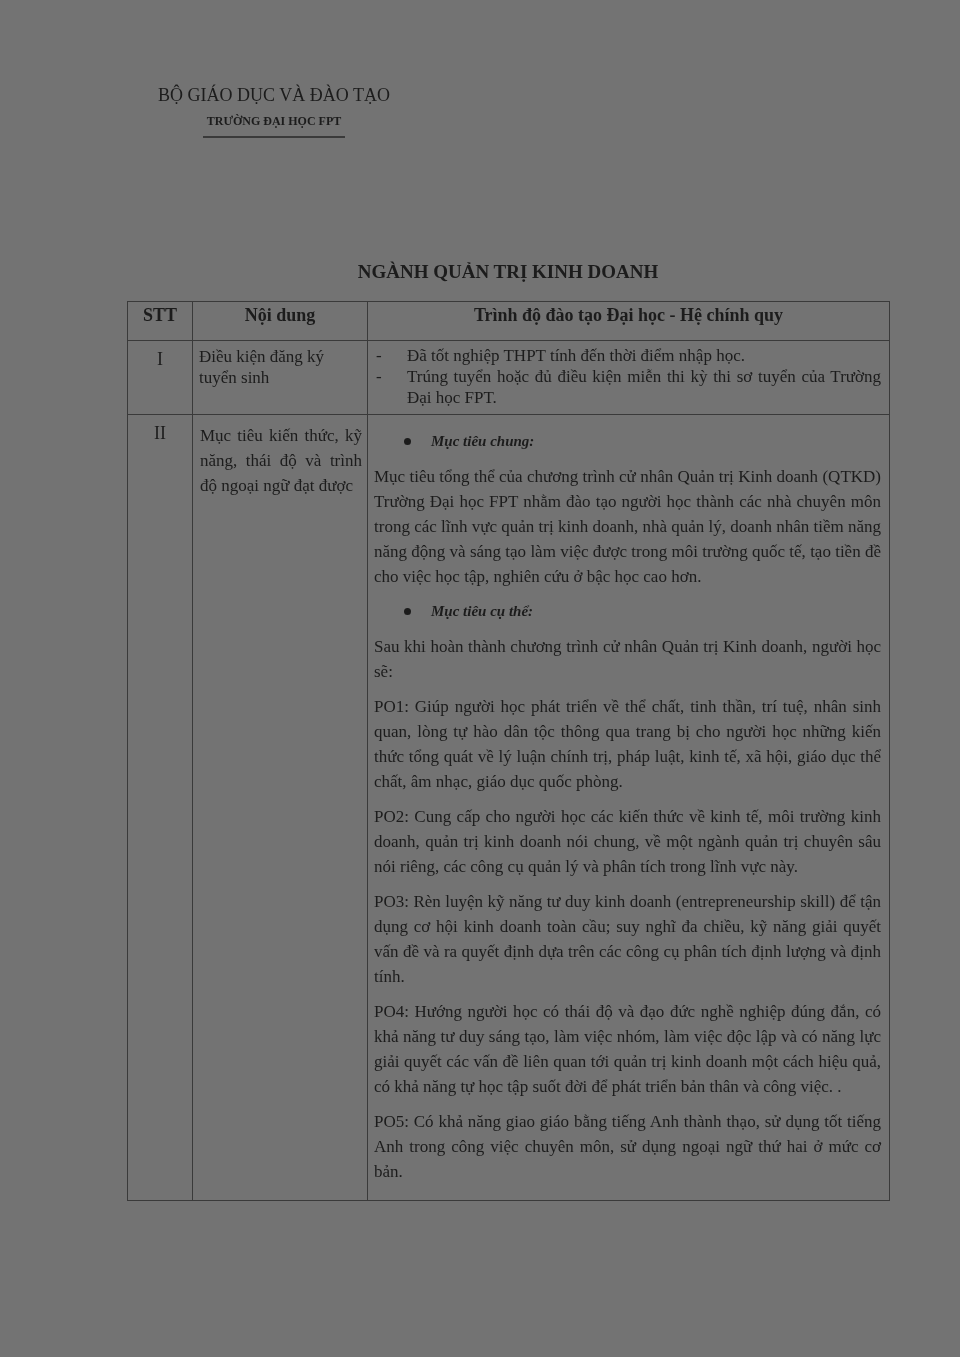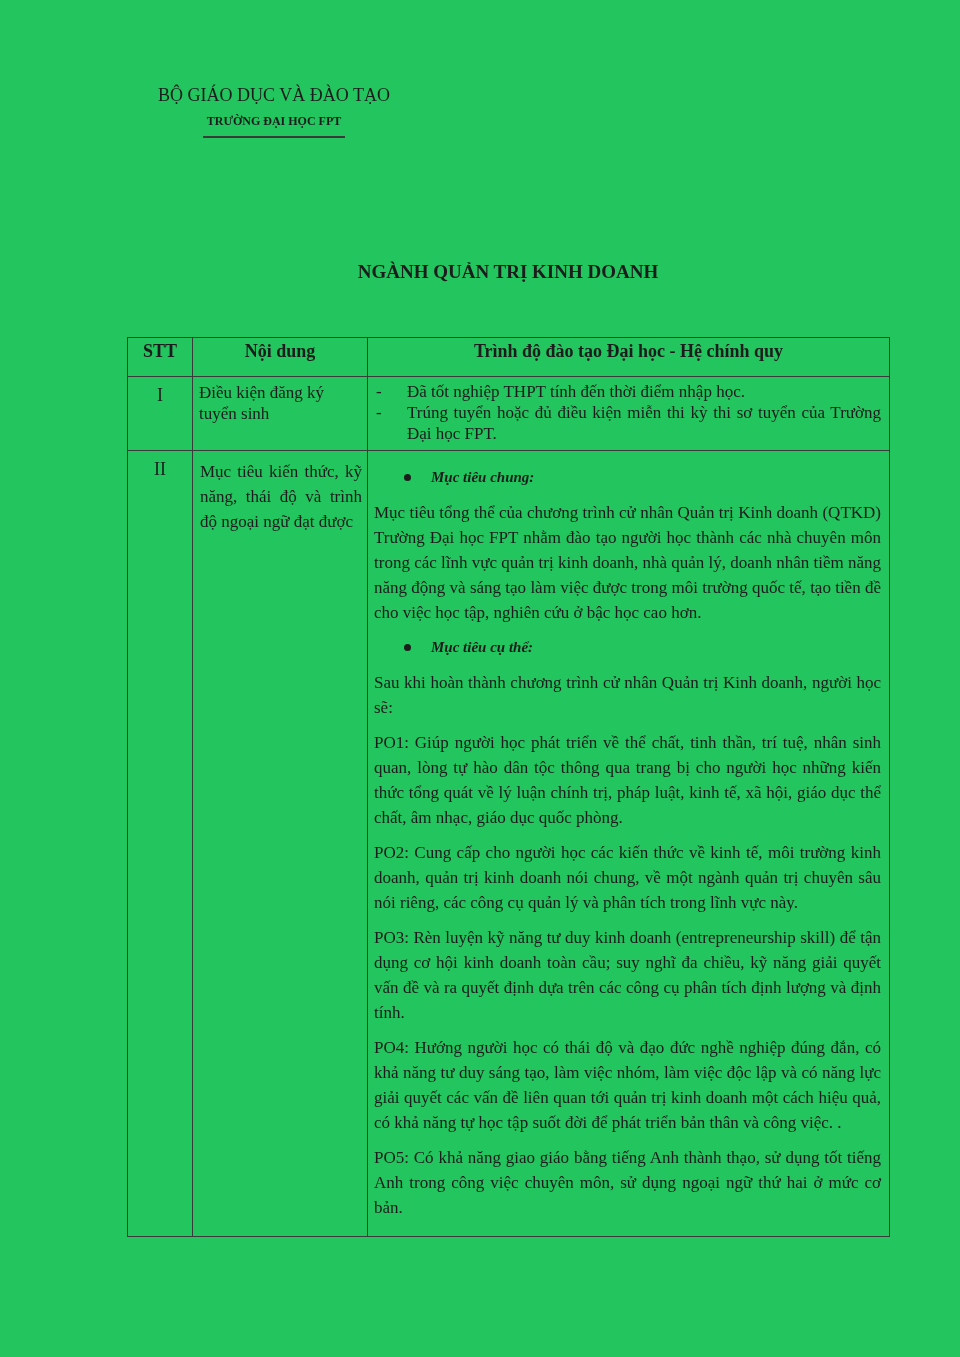--- a/index.html
+++ b/index.html
@@ -5,21 +5,21 @@
   * { margin: 0; padding: 0; box-sizing: border-box; }
   html, body { background: #ffffff; }
   body {
     width: 960px;
     height: 1357px;
     position: relative;
     font-family: "Liberation Serif", "DejaVu Serif", serif;
     color: #1c1c1c;
     -webkit-font-smoothing: antialiased;
   }
-  .page { position: absolute; inset: 0; background: #22c55e; }
+  .page { position: absolute; inset: 0; background: #737373; }
 
   
   .letterhead {
     position: absolute;
     left: 136px; top: 82px;
     width: 276px;
     text-align: center;
     line-height: 26px;
   }
   .ministry { font-size: 18px; font-weight: 400; white-space: nowrap; }
@@ -50,21 +50,20 @@
     line-height: 26px;
   }
 
   
   table.commitment {
     position: absolute;
     left: 127px; top: 301px;
     width: 762px;
     border-collapse: collapse;
     table-layout: fixed;
-    margin-top: 36px;
   }
   table.commitment th, table.commitment td {
     border: 1.5px solid #3a3a3a;
     vertical-align: top;
   }
   col.c-stt { width: 65px; }
   col.c-nd  { width: 175px; }
   col.c-main{ width: 522px; }
 
   th.hd {

